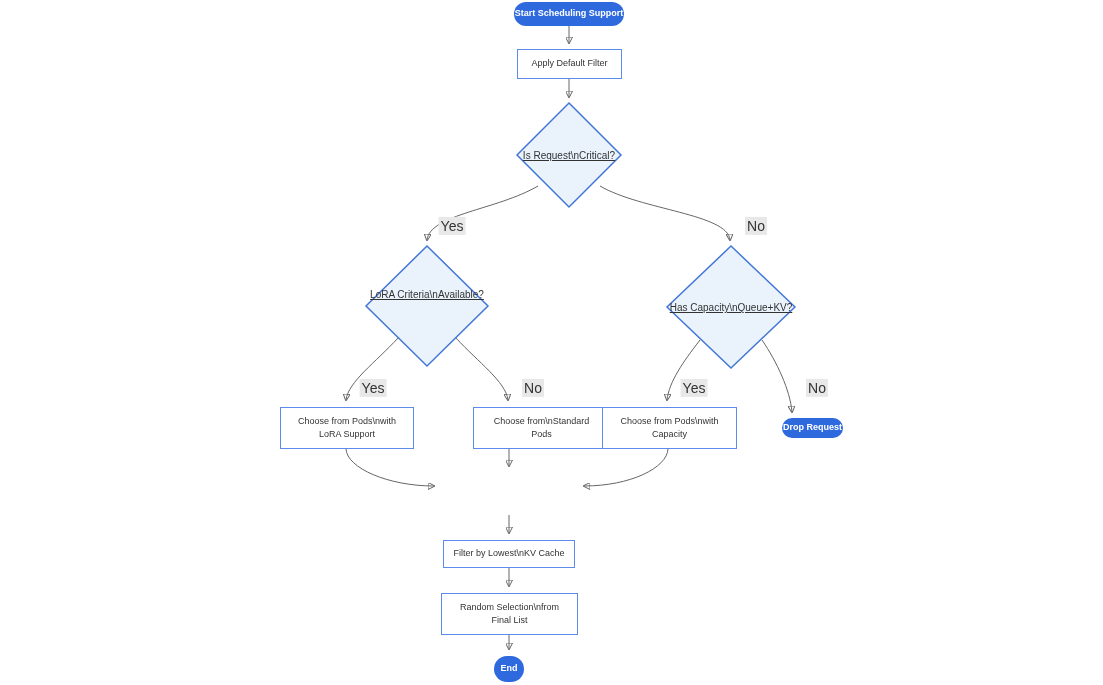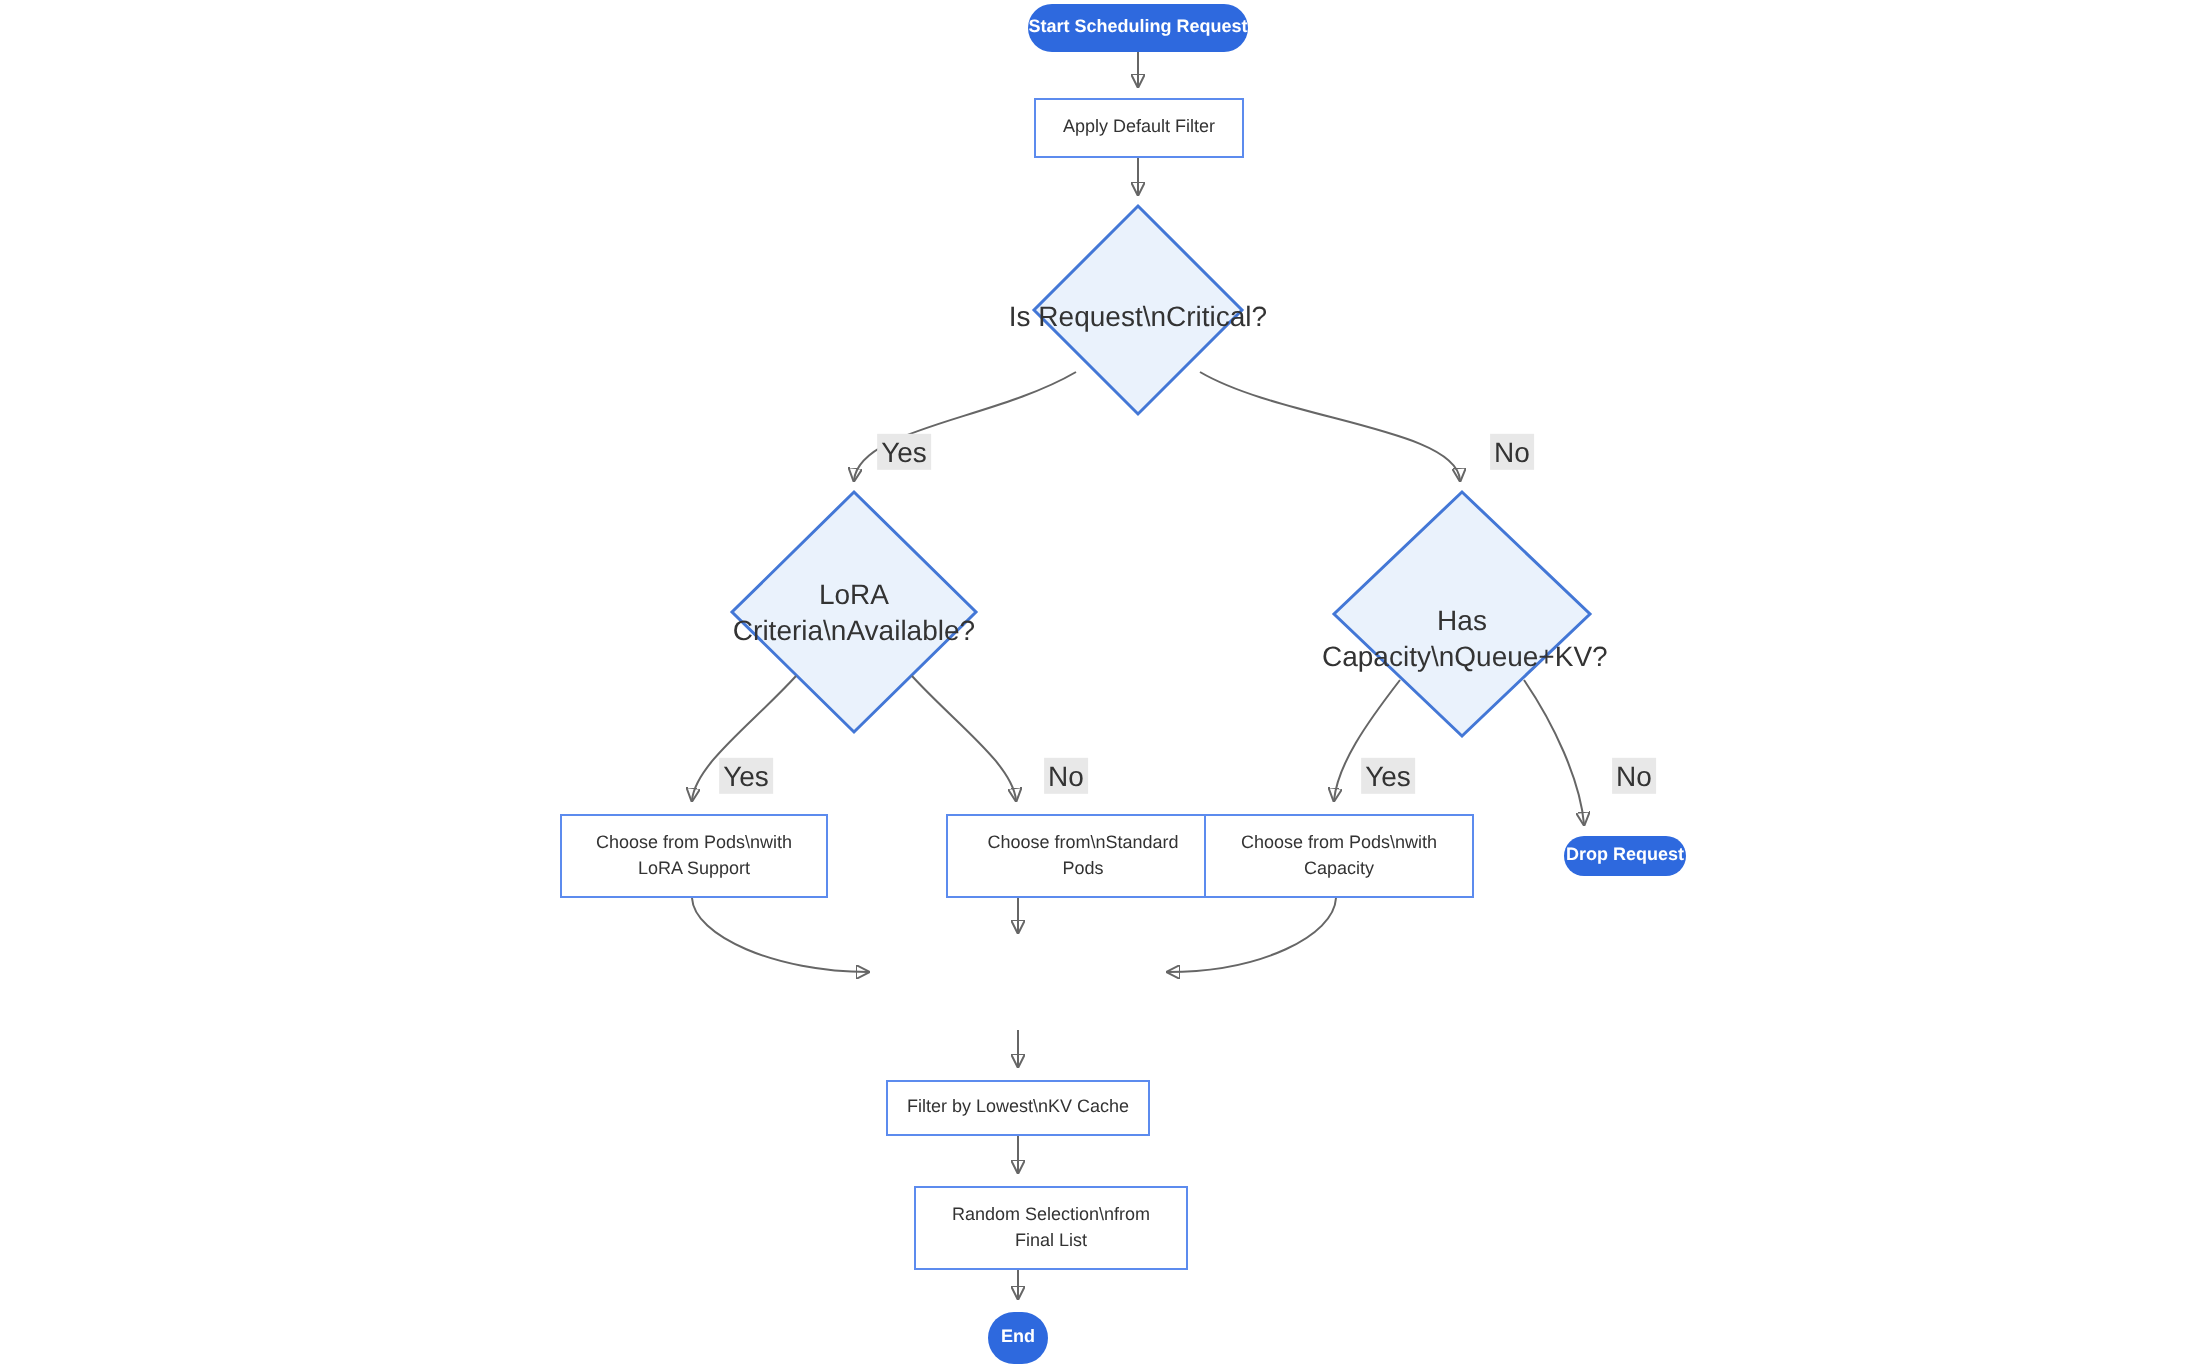--- a/index.html
+++ b/index.html
@@ -41,22 +41,23 @@
     white-space:nowrap;
   }
   .rect{
     background:var(--rect-fill);
     border:1.5px solid var(--rect-border);
   }
   .dlabel{
     position:absolute;
     width:140px;
     text-align:center;
-    font-size:14px;line-height:1.3;
+    font-size:10px;line-height:1.3;
     white-space:pre-line;
+    text-decoration:underline;
   }
   .elabel{
     position:absolute;
     transform:translate(-50%,-50%);
     background:var(--label-bg);
     padding:0 2px;
     font-size:14px;line-height:1.3;
     color:var(--text);
     margin-left:26px;
   }
@@ -65,21 +66,21 @@
   #n-apply {left:517px;top:49px; width:105px;height:30px;text-align:right;}
   #l-d1    {left:499px;top:149px;}
   #l-d2    {left:357px;top:288px;}
   #l-d3    {left:661px;top:301px;}
   #n-rectA {left:280px;top:407px;width:134px;height:42px;}
   #n-rectB {left:441px;top:407px;width:137px;height:42px;margin-left:32px;}
   #n-rectC {left:602px;top:407px;width:135px;height:42px;}
   #n-drop  {left:782px;top:418px;width:61px; height:20px;border-radius:10px;}
   #n-filt1 {left:441px;top:473px;width:137px;height:42px;}
   #n-filt2 {left:443px;top:540px;width:132px;height:28px;}
-  #n-rand  {left:457px;top:593px;width:137px;height:42px;}
+  #n-rand  {left:441px;top:593px;width:137px;height:42px;}
   #n-end   {left:494px;top:656px;width:30px; height:26px;border-radius:13px;}
   #el-cy{left:426px;top:226px;}
   #el-cn{left:730px;top:226px;}
   #el-ly{left:347px;top:388px;}
   #el-ln{left:507px;top:388px;}
   #el-ky{left:668px;top:388px;}
   #el-kn{left:791px;top:388px;}
 </style>
 </head>
 <body>
@@ -106,21 +107,21 @@
     <path marker-end="url(#arrow)" d="M 700 340 C 683 362, 669 382, 667 400"></path>
     <path marker-end="url(#arrow)" d="M 762 340 C 777 362, 790 390, 792 412"></path>
     <path marker-end="url(#arrow)" d="M 346 449 C 347 468, 388 486, 434 486"></path>
     <path marker-end="url(#arrow)" d="M 509 449 L 509 466"></path>
     <path marker-end="url(#arrow)" d="M 668 449 C 667 468, 630 486, 584 486"></path>
     <path marker-end="url(#arrow)" d="M 509 515 L 509 533"></path>
     <path marker-end="url(#arrow)" d="M 509 568 L 509 586"></path>
     <path marker-end="url(#arrow)" d="M 509 635 L 509 649"></path>
   </svg>
 
-  <div class="node pill" id="n-start">Start Scheduling Request</div>
+  <div class="node pill" id="n-start">Start Scheduling Support</div>
   <div class="node rect" id="n-apply">Apply Default Filter</div>
 
   <div class="dlabel" id="l-d1">Is Request\nCritical?</div>
   <div class="dlabel" id="l-d2">LoRA Criteria\nAvailable?</div>
   <div class="dlabel" id="l-d3">Has Capacity\nQueue+KV?</div>
 
   <div class="node rect" id="n-rectA">Choose from Pods\nwith
 LoRA Support</div>
   <div class="node rect" id="n-rectB">Choose from\nStandard
 Pods</div>

